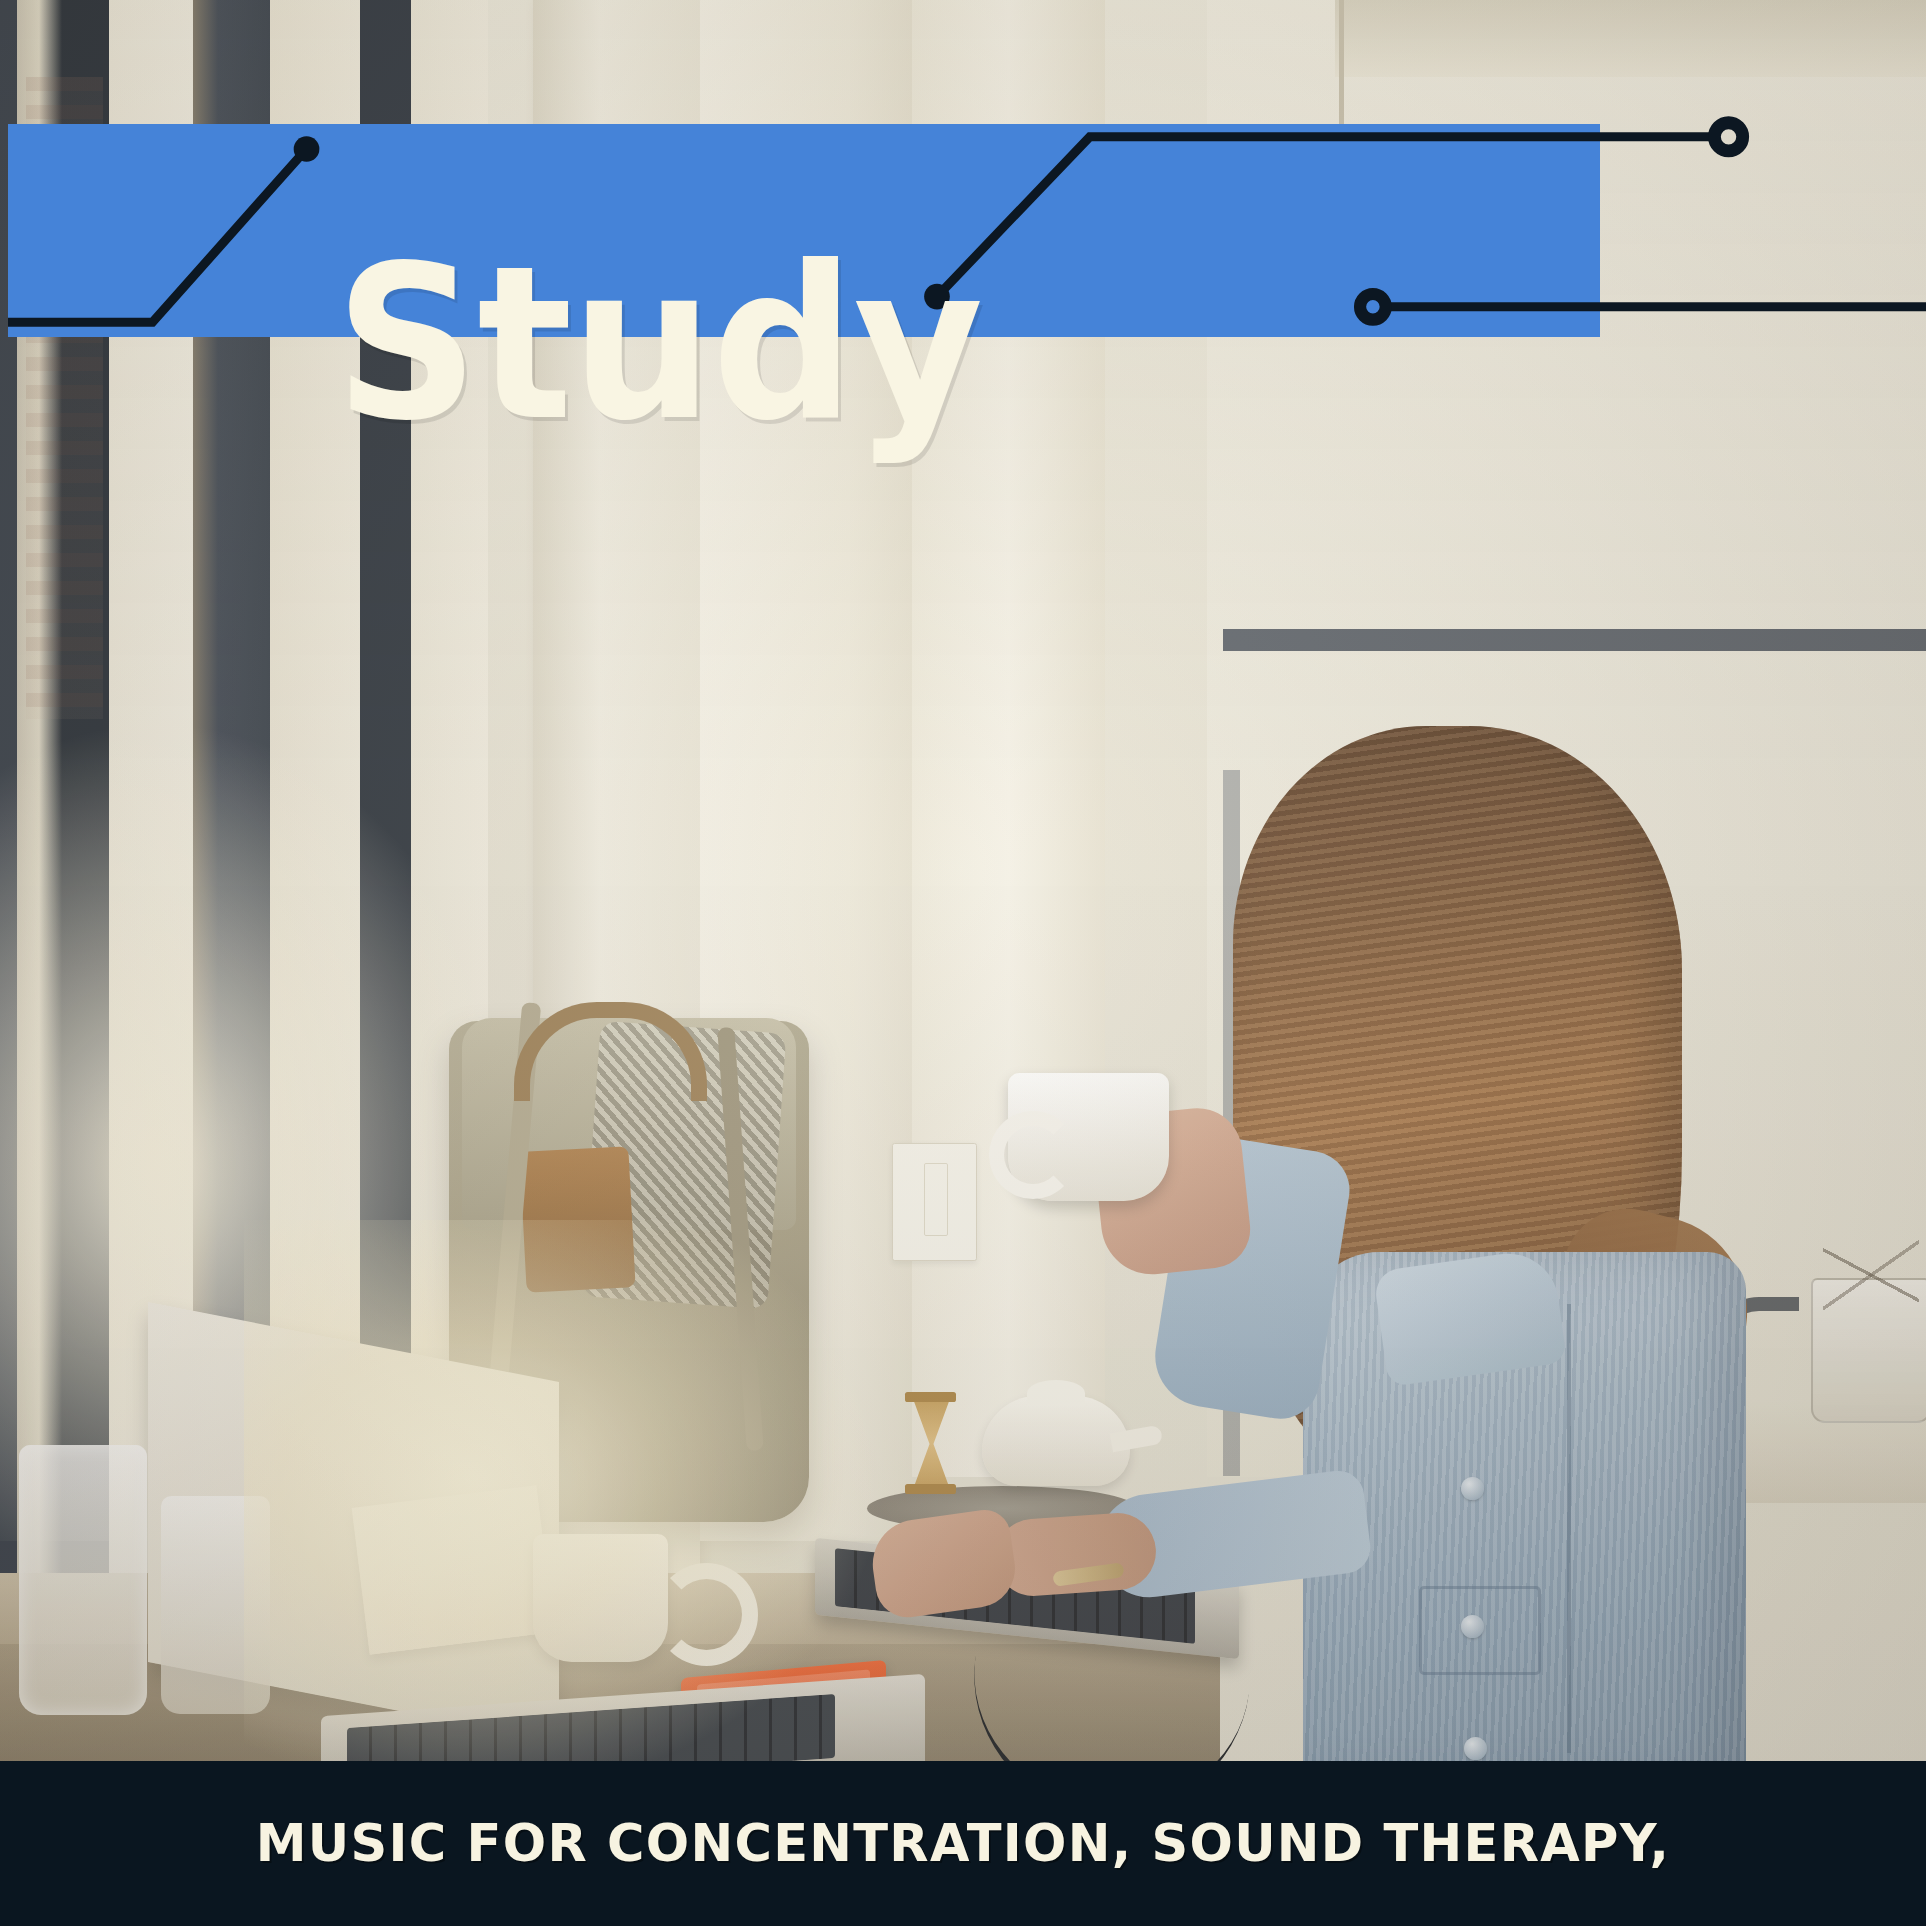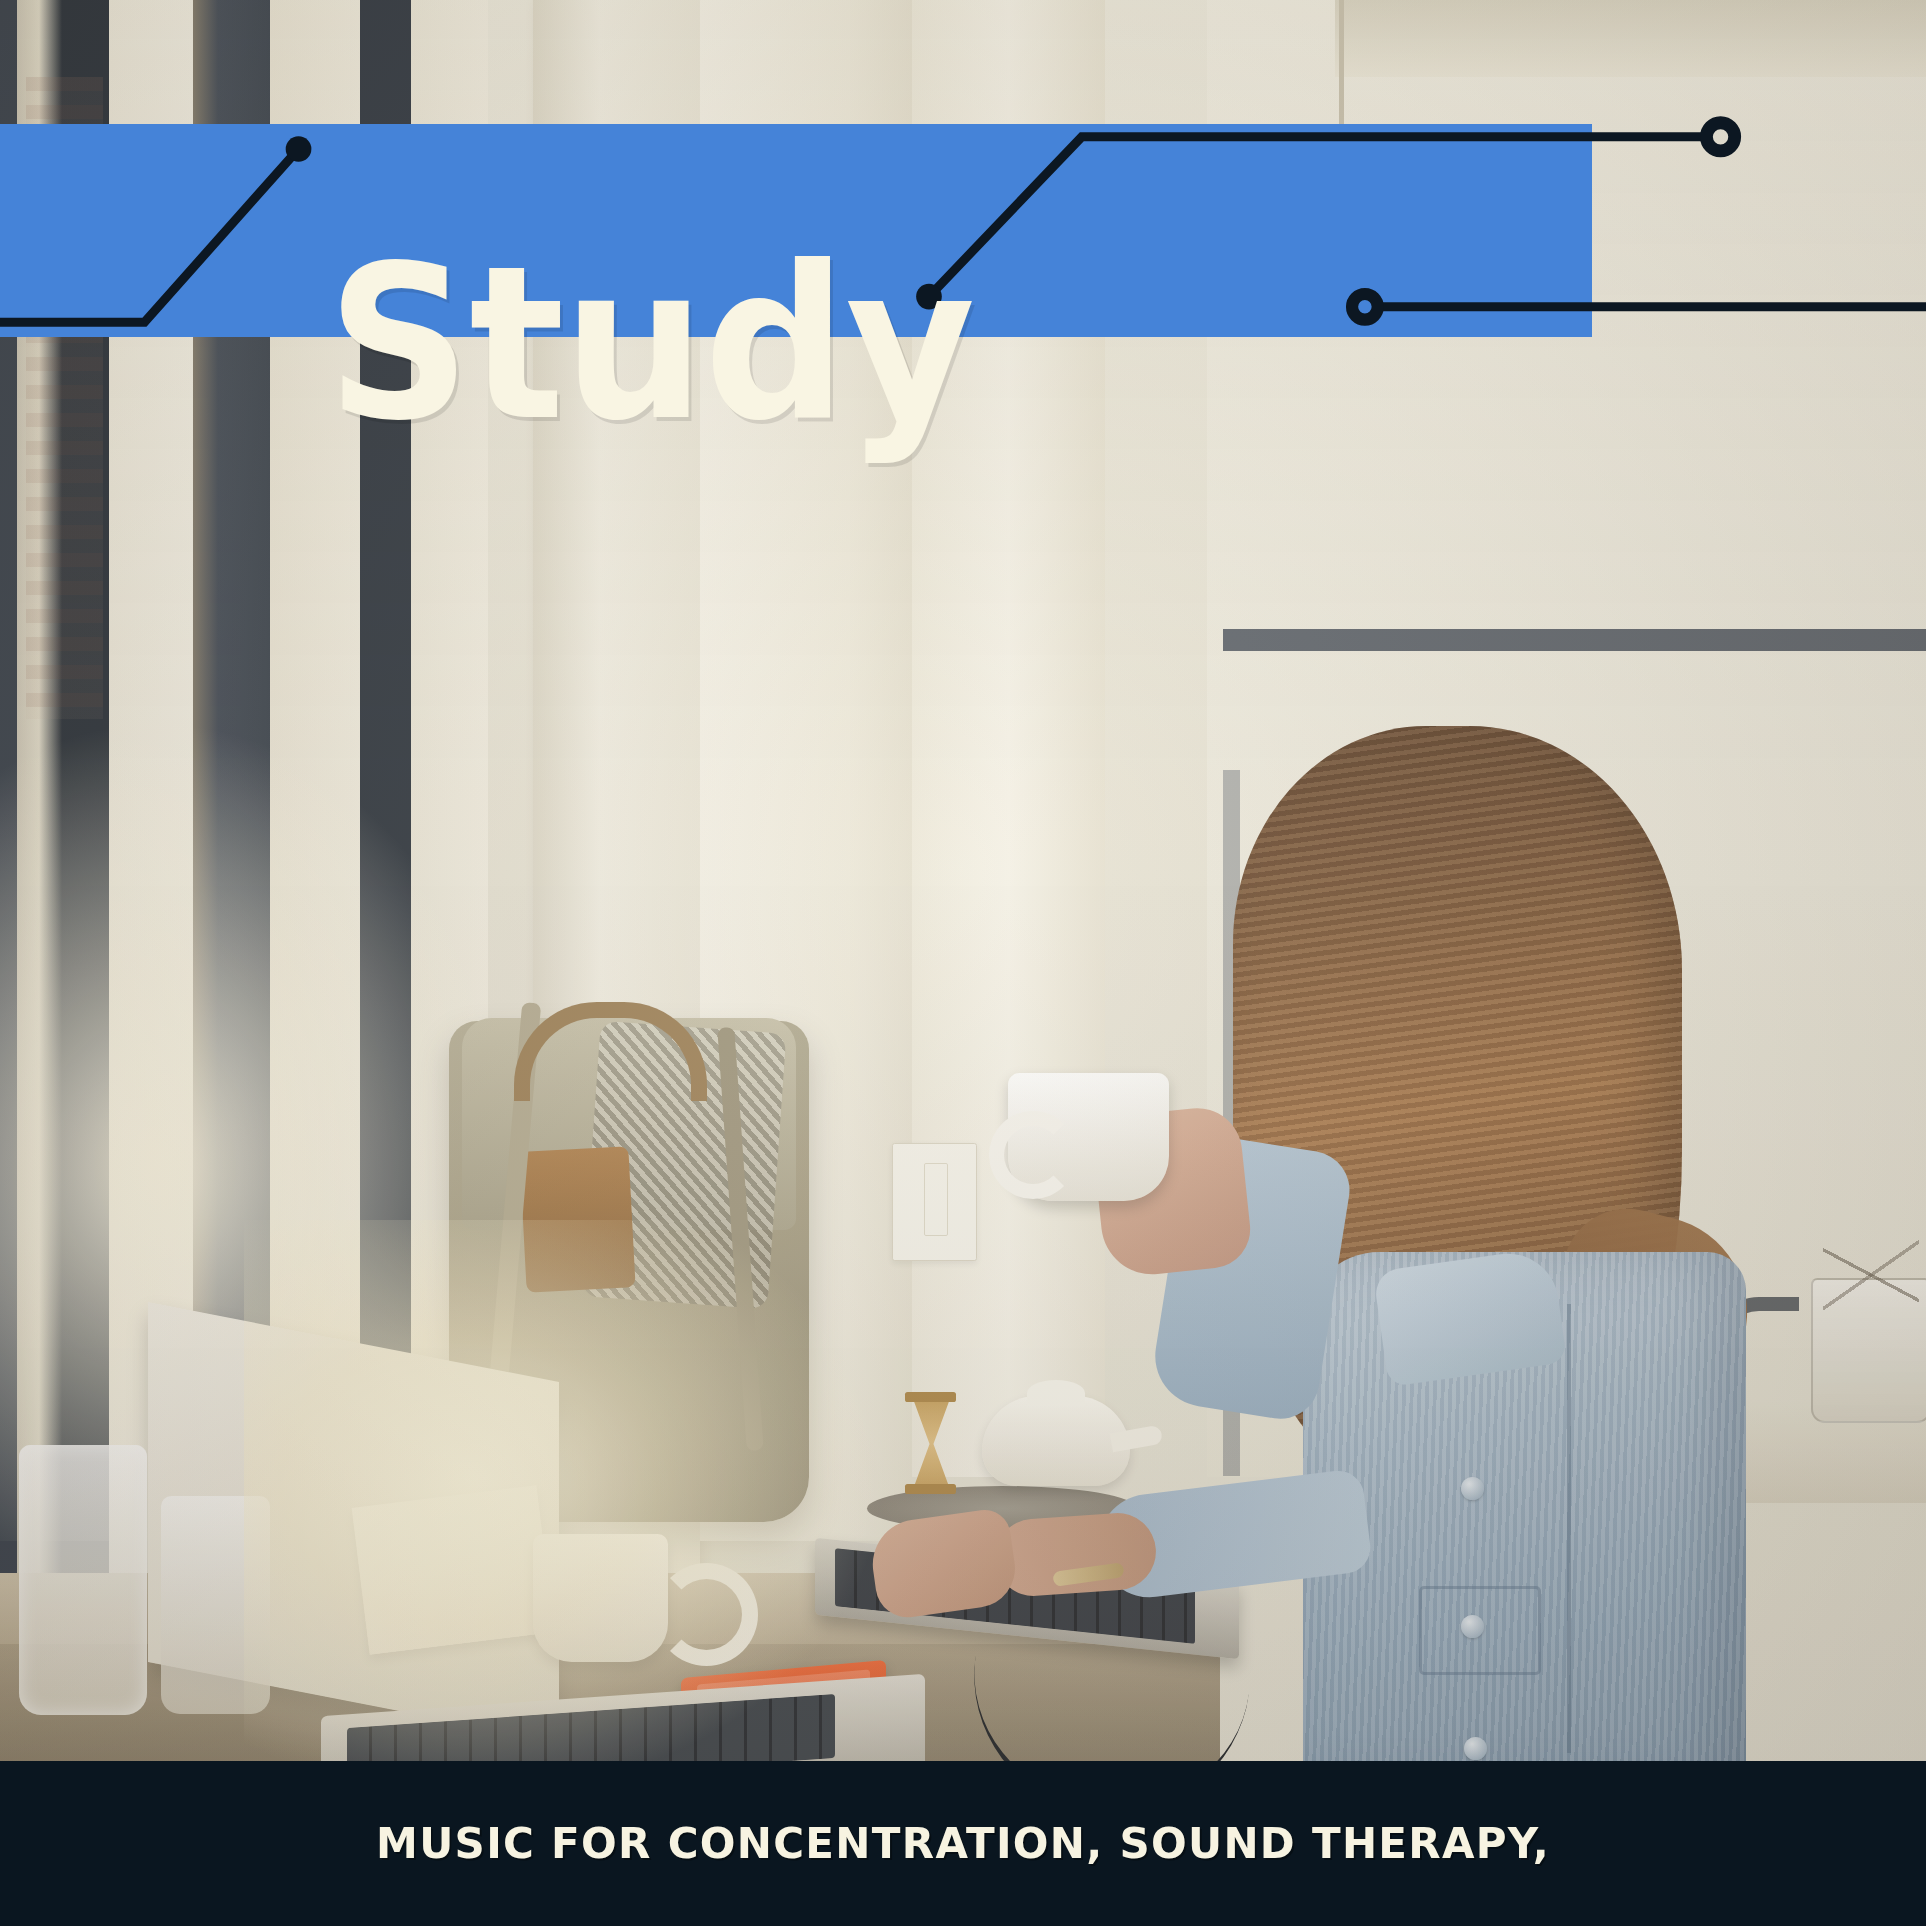--- a/index.html
+++ b/index.html
@@ -376,21 +376,21 @@
     background:
       linear-gradient(180deg,rgba(255,250,230,.22),rgba(210,200,180,.10) 40%,rgba(60,55,45,.12) 100%);
     mix-blend-mode:multiply;opacity:.5;
   }
   .grade2{
     position:absolute;inset:0;pointer-events:none;
     background:radial-gradient(ellipse at 50% 45%,rgba(255,252,240,.16),rgba(120,110,95,.22) 95%);
   }
 
   
-  .band{position:absolute;left:0;width:1592px;overflow:visible;}
+  .band{position:absolute;left:8px;width:1592px;overflow:visible;}
   .band-blue{top:124px;height:213px;background:#4583d8;}
   .band-red {top:387px;height:202px;background:#b81d1e;}
 
   .circuit{position:absolute;left:0;top:0;width:1926px;height:100%;overflow:visible;}
 
   .title-txt{
     position:absolute;
     color:#f9f5e3;
     font-family:"DejaVu Sans", sans-serif;
     font-weight:bold;
@@ -412,21 +412,21 @@
     position:absolute;left:0;top:1761px;width:1926px;height:165px;
     background:#0a1620;
     display:flex;flex-direction:column;
     align-items:center;justify-content:center;
     gap:9px;
   }
   .sub-line{
     color:#f7f3e1;
     font-family:"DejaVu Sans", sans-serif;
     font-weight:bold;
-    font-size:42px;
+    font-size:51px;
     letter-spacing:1.3px;
     text-transform:uppercase;
     white-space:nowrap;
     text-shadow:1.9px 1.9px 0 rgba(0,0,0,.35);
   }
 </style>
 </head>
 <body>
 
 <div id="cover">

